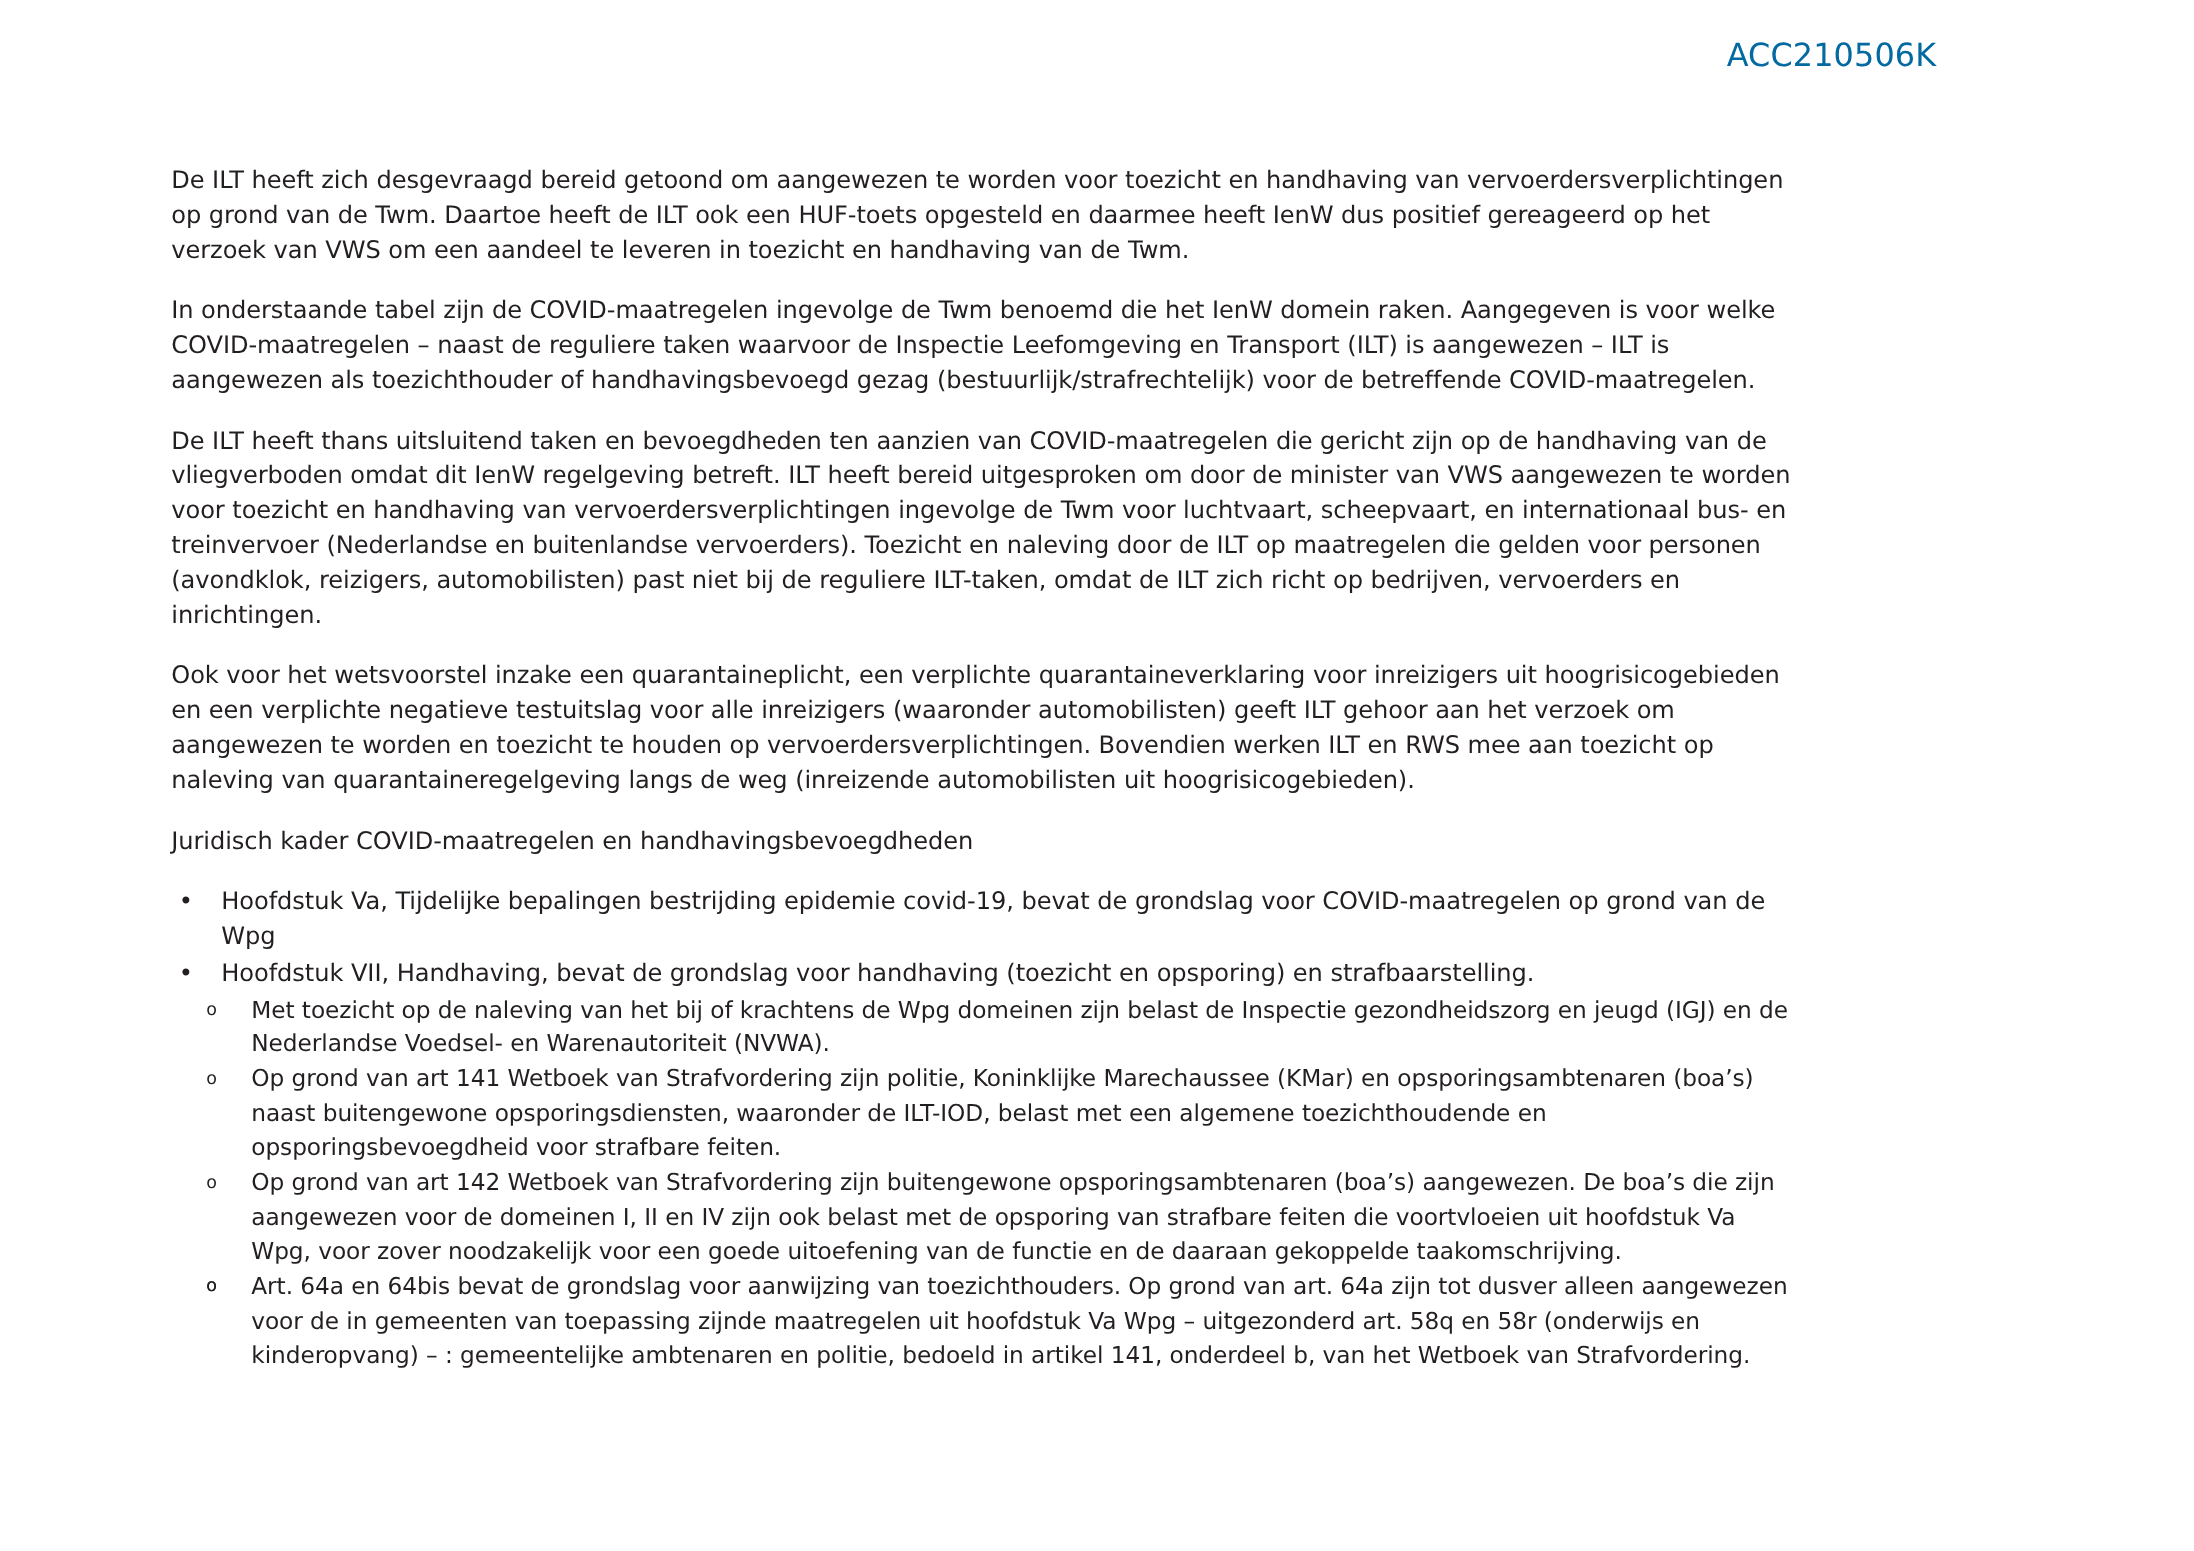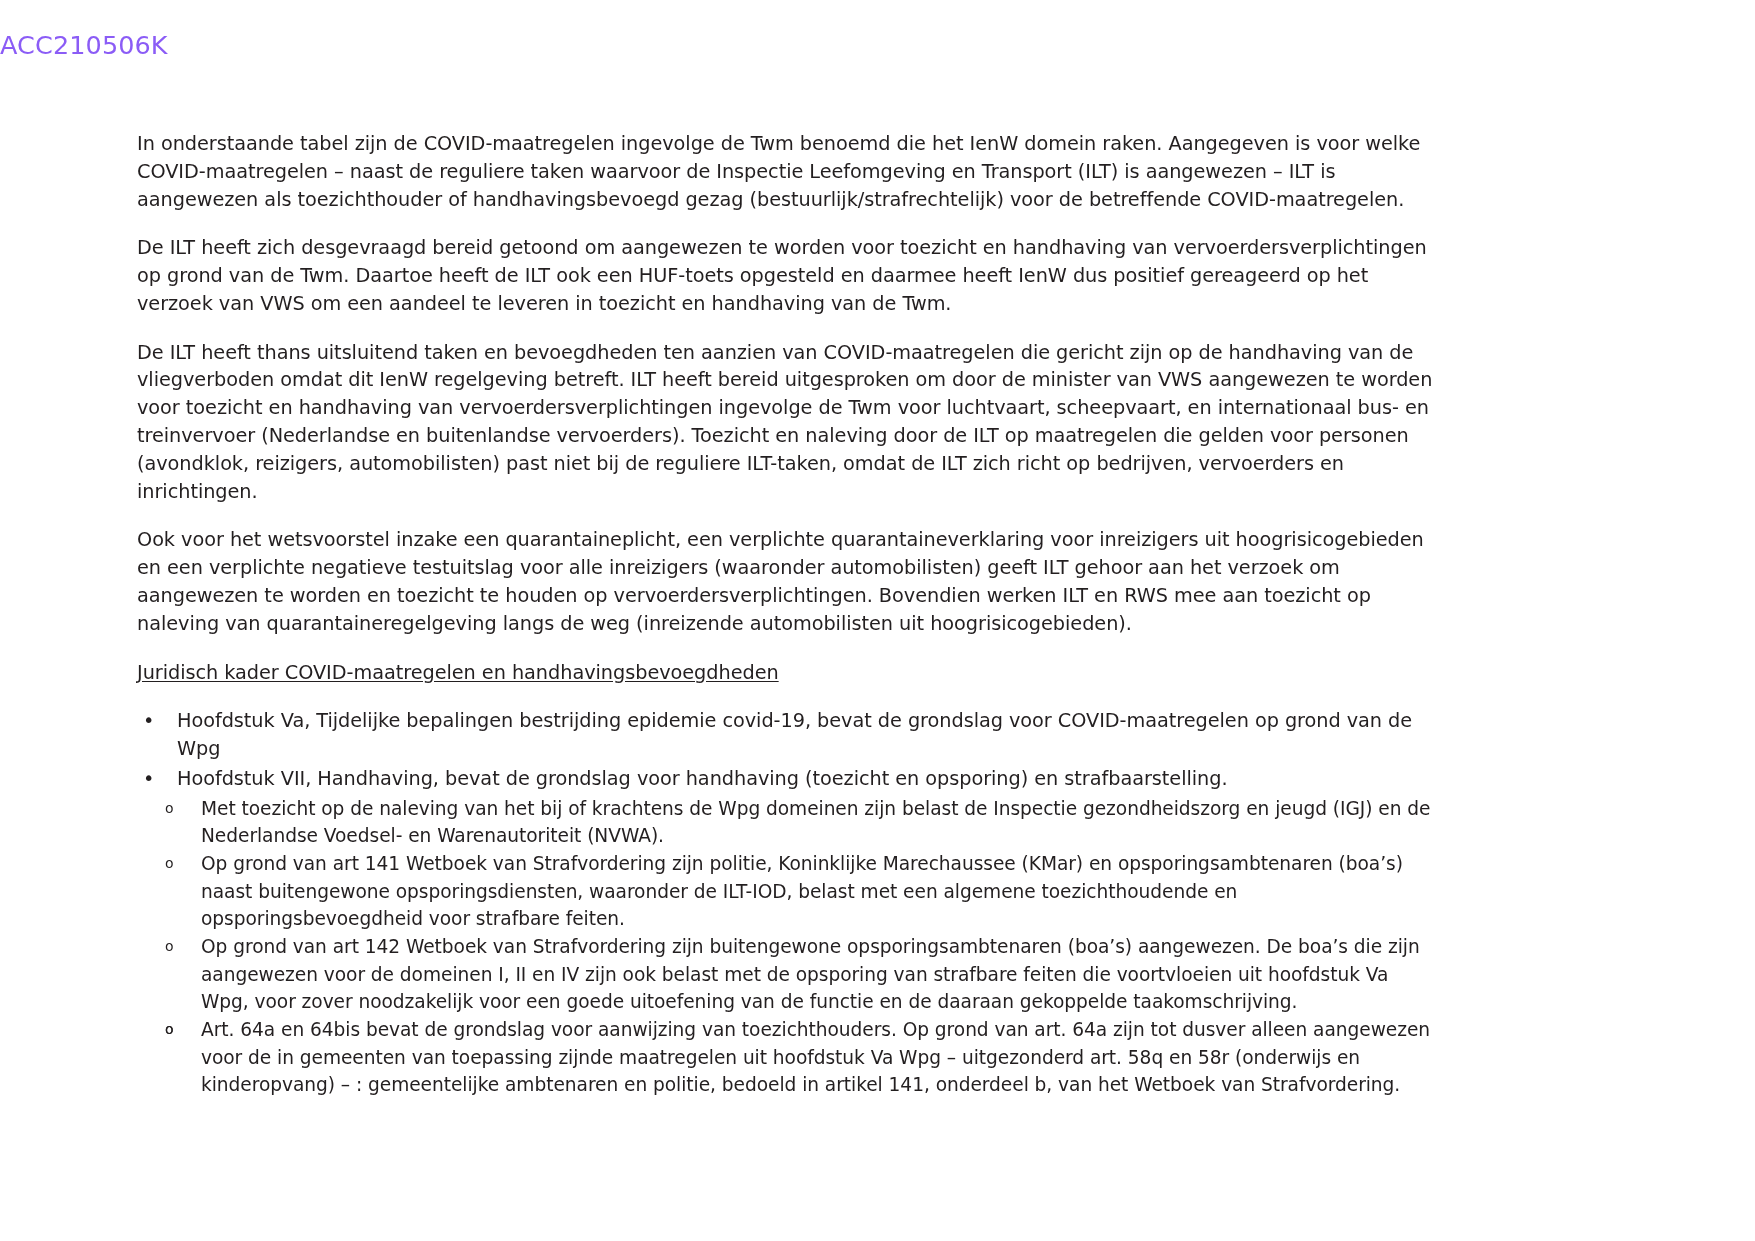--- a/index.html
+++ b/index.html
@@ -20,23 +20,24 @@
     box-sizing: border-box;
     overflow: hidden;
   }
   .doc-header {
     position: absolute;
     top: 30px;
     right: 0;
     width: 1755px;
     padding-right: 206px;
     box-sizing: border-box;
+    text-align: right;
     font-size: 25.5px;
     line-height: 1.2;
-    color: #8b5cf6;
+    color: #0369a1;
     letter-spacing: 0.1px;
   }
   .body-wrap {
     position: absolute;
     left: 137px;
     top: 130px;
     width: 1296px;
   }
   p.para {
     margin: 0 0 21px 0;
@@ -50,21 +51,20 @@
     margin-bottom: 0;
   }
   .section-heading {
     margin: 0 0 21px 0;
     font-size: 19.3px;
     line-height: 1.44;
     color: #231f20;
     letter-spacing: -0.05px;
   }
   .section-heading span.u {
-    text-decoration: underline;
     text-underline-offset: 2px;
     text-align: center;
   }
   ul.lvl1 {
     list-style: none;
     margin: 0;
     padding: 0;
   }
   ul.lvl1 > li.bullet1 {
     position: relative;
@@ -111,23 +111,23 @@
 </style>
 </head>
 <body>
 
 <div class="page">
 
   <div class="doc-header">ACC210506K</div>
 
   <div class="body-wrap">
 
+    <p class="para">De ILT heeft zich desgevraagd bereid getoond om aangewezen te worden voor toezicht en handhaving van vervoerdersverplichtingen op grond van de Twm. Daartoe heeft de ILT ook een HUF-toets opgesteld en daarmee heeft IenW dus positief gereageerd op het verzoek van VWS om een aandeel te leveren in toezicht en handhaving van de Twm.</p>
+
     <p class="para">In onderstaande tabel zijn de COVID-maatregelen ingevolge de Twm benoemd die het IenW domein raken. Aangegeven is voor welke COVID-maatregelen – naast de reguliere taken waarvoor de Inspectie Leefomgeving en Transport (ILT) is aangewezen – ILT is aangewezen als toezichthouder of handhavingsbevoegd gezag (bestuurlijk/strafrechtelijk) voor de betreffende COVID-maatregelen.</p>
-
-    <p class="para">De ILT heeft zich desgevraagd bereid getoond om aangewezen te worden voor toezicht en handhaving van vervoerdersverplichtingen op grond van de Twm. Daartoe heeft de ILT ook een HUF-toets opgesteld en daarmee heeft IenW dus positief gereageerd op het verzoek van VWS om een aandeel te leveren in toezicht en handhaving van de Twm.</p>
 
     <p class="para">De ILT heeft thans uitsluitend taken en bevoegdheden ten aanzien van COVID-maatregelen die gericht zijn op de handhaving van de vliegverboden omdat dit IenW regelgeving betreft. ILT heeft bereid uitgesproken om door de minister van VWS aangewezen te worden voor toezicht en handhaving van vervoerdersverplichtingen ingevolge de Twm voor luchtvaart, scheepvaart, en internationaal bus- en treinvervoer (Nederlandse en buitenlandse vervoerders). Toezicht en naleving door de ILT op maatregelen die gelden voor personen (avondklok, reizigers, automobilisten) past niet bij de reguliere ILT-taken, omdat de ILT zich richt op bedrijven, vervoerders en inrichtingen.</p>
 
     <p class="para">Ook voor het wetsvoorstel inzake een quarantaineplicht, een verplichte quarantaineverklaring voor inreizigers uit hoogrisicogebieden en een verplichte negatieve testuitslag voor alle inreizigers (waaronder automobilisten) geeft ILT gehoor aan het verzoek om aangewezen te worden en toezicht te houden op vervoerdersverplichtingen. Bovendien werken ILT en RWS mee aan toezicht op naleving van quarantaineregelgeving langs de weg (inreizende automobilisten uit hoogrisicogebieden).</p>
 
     <div class="section-heading">
       <span class="u">Juridisch kader COVID-maatregelen en handhavingsbevoegdheden</span>
     </div>
 
 

